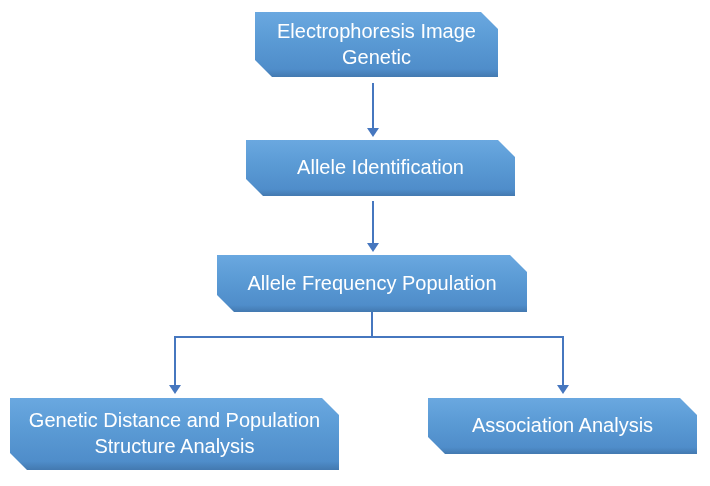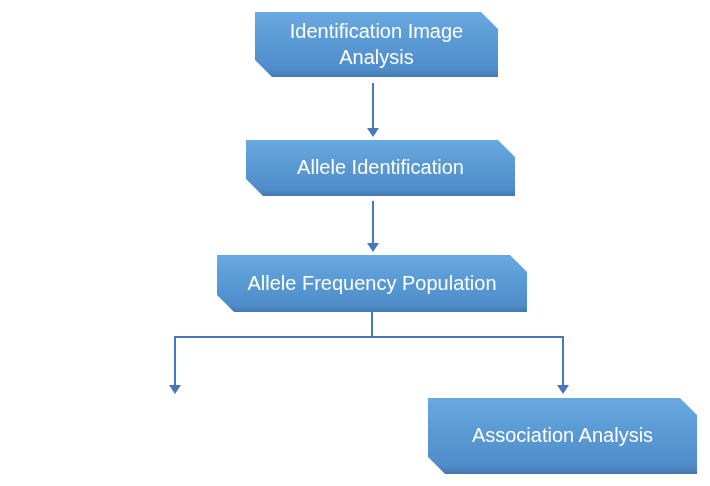--- a/index.html
+++ b/index.html
@@ -28,21 +28,21 @@
     text-align: center;
     font-size: 20px;
     line-height: 1.28;
     box-sizing: border-box;
     padding: 2px 8px;
   }
   #node-1 { left: 255px; top: 12px;  width: 243px; height: 65px; }
   #node-2 { left: 246px; top: 140px; width: 269px; height: 56px; text-align: center; }
   #node-3 { left: 217px; top: 255px; width: 310px; height: 57px; }
   #node-4 { left: 10px;  top: 398px; width: 329px; height: 72px; }
-  #node-5 { left: 428px; top: 398px; width: 269px; height: 76px; }
+  #node-5 { left: 428px; top: 398px; width: 269px; height: 56px; }
 
   
   .line {
     position: absolute;
     background: #4677bf;
   }
   .vline { width: 2px; }
   .hline { height: 2px; }
 
   #conn-1 { left: 372px; top: 83px;  height: 45px; }
@@ -65,21 +65,21 @@
   #arrow-2 { left: 367px; top: 243px; }
   #arrow-left  { left: 169px; top: 385px; }
   #arrow-right { left: 557px; top: 385px; }
 </style>
 </head>
 <body>
 
 <div class="canvas">
 
   <div class="node" id="node-1">
-    <span>Identification Image Analysis</span>
+    <span>Electrophoresis Image Genetic</span>
   </div>
 
   <div class="line vline" id="conn-1"></div>
   <div class="arrowhead" id="arrow-1"></div>
 
   <div class="node" id="node-2">
     <span>Allele Identification</span>
   </div>
 
   <div class="line vline" id="conn-2"></div>
@@ -89,18 +89,21 @@
     <span>Allele Frequency Population</span>
   </div>
 
   <div class="line vline" id="stem"></div>
   <div class="line hline" id="hbar"></div>
   <div class="line vline" id="drop-left"></div>
   <div class="arrowhead" id="arrow-left"></div>
   <div class="line vline" id="drop-right"></div>
   <div class="arrowhead" id="arrow-right"></div>
 
+  <div class="node" id="node-4">
+    <span>Genetic Distance and Population Structure Analysis</span>
+  </div>
 
   <div class="node" id="node-5">
     <span>Association Analysis</span>
   </div>
 
 </div>
 
 </body></html>

